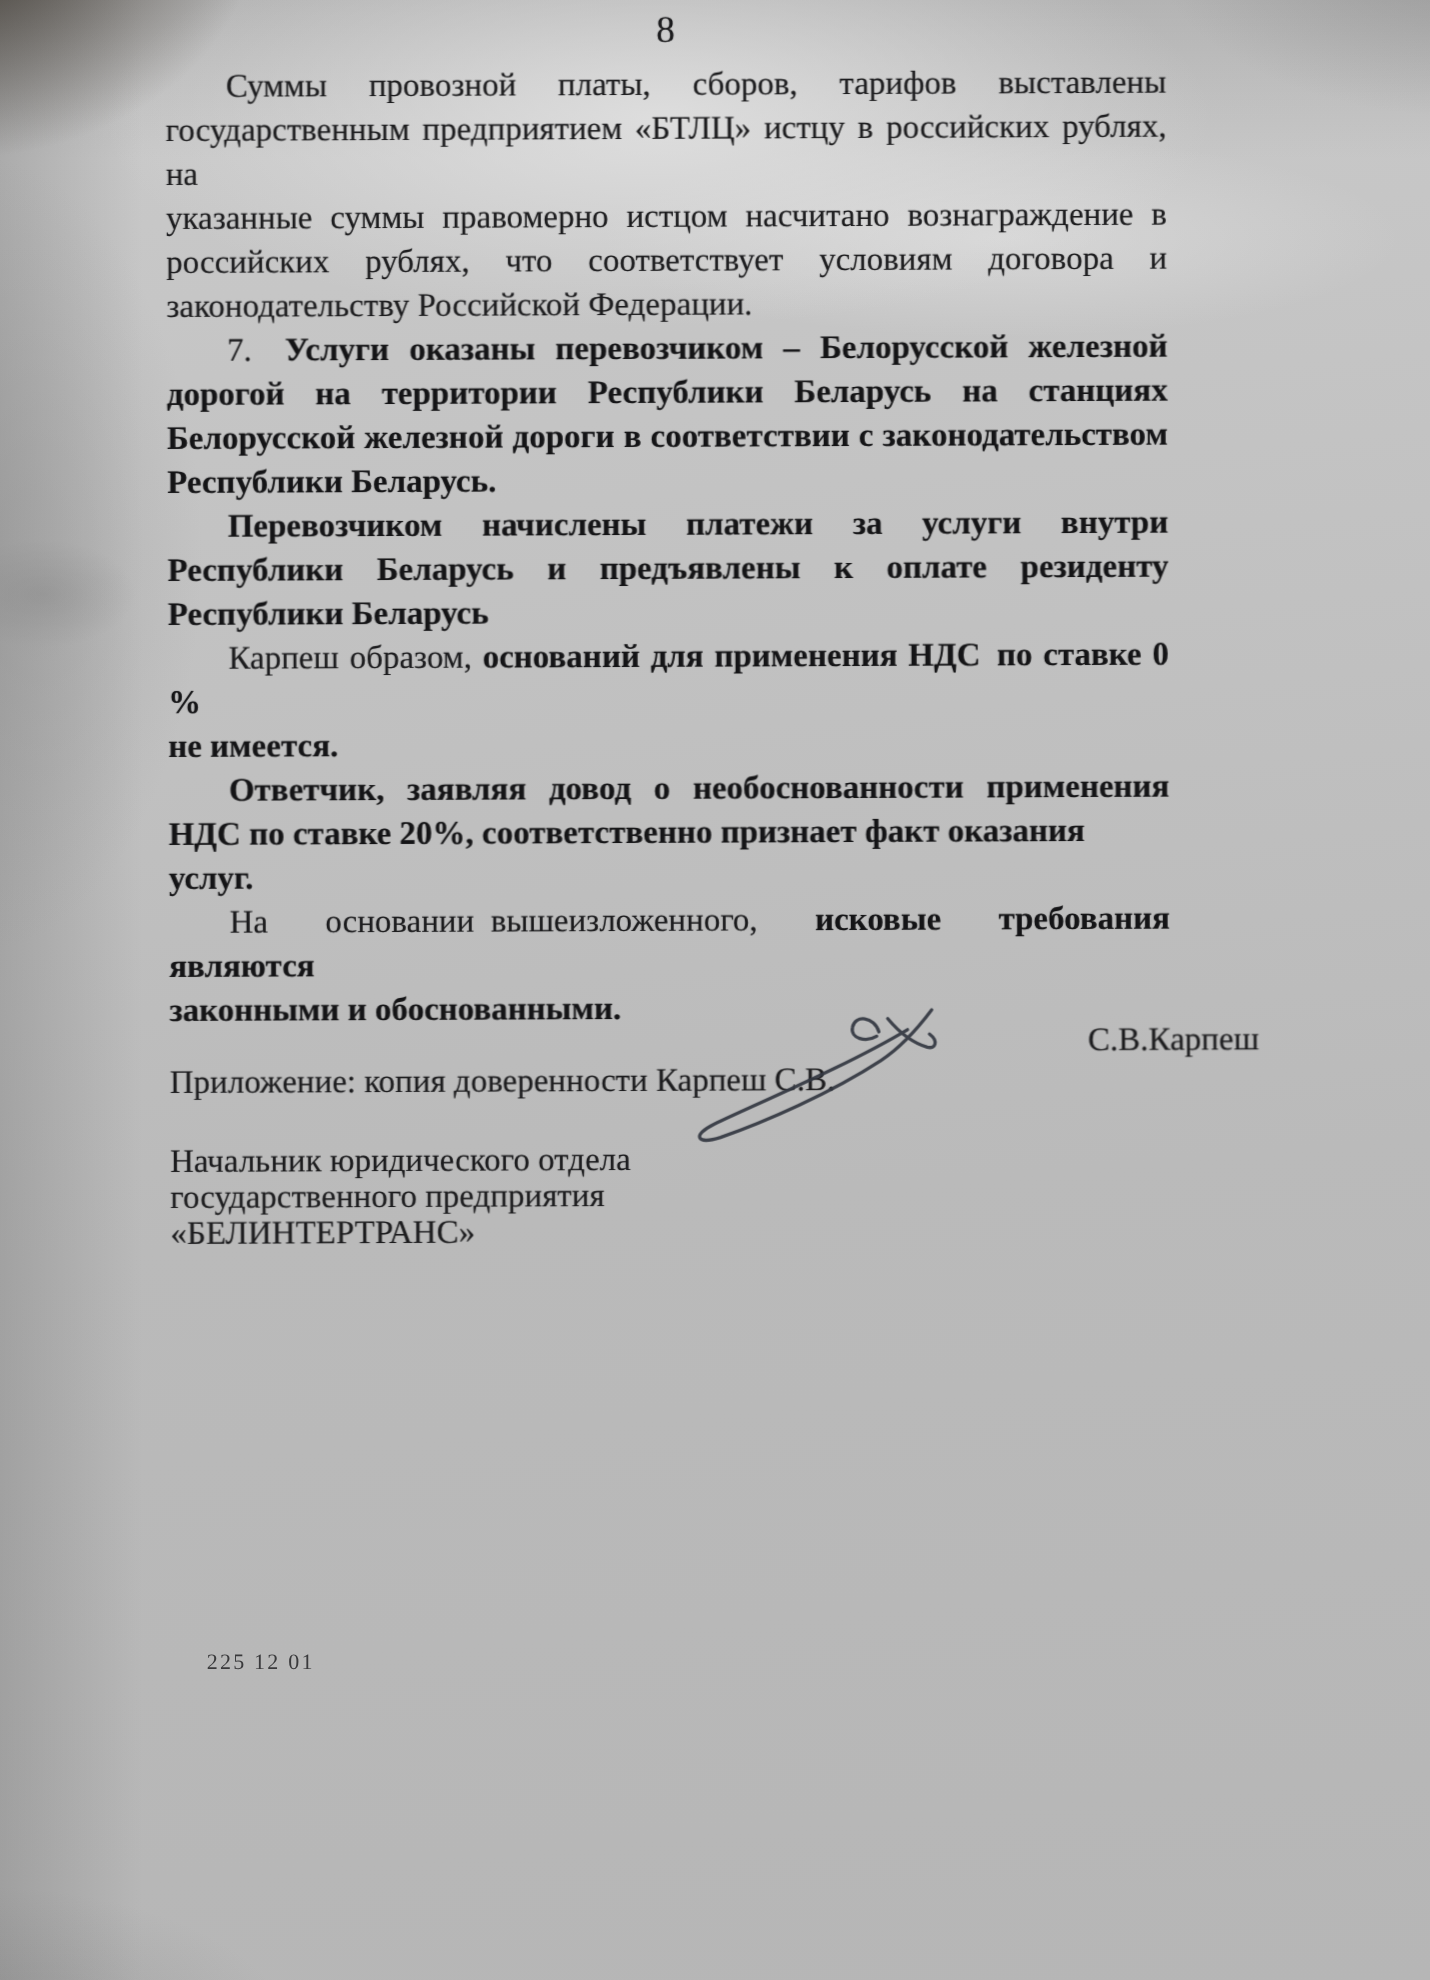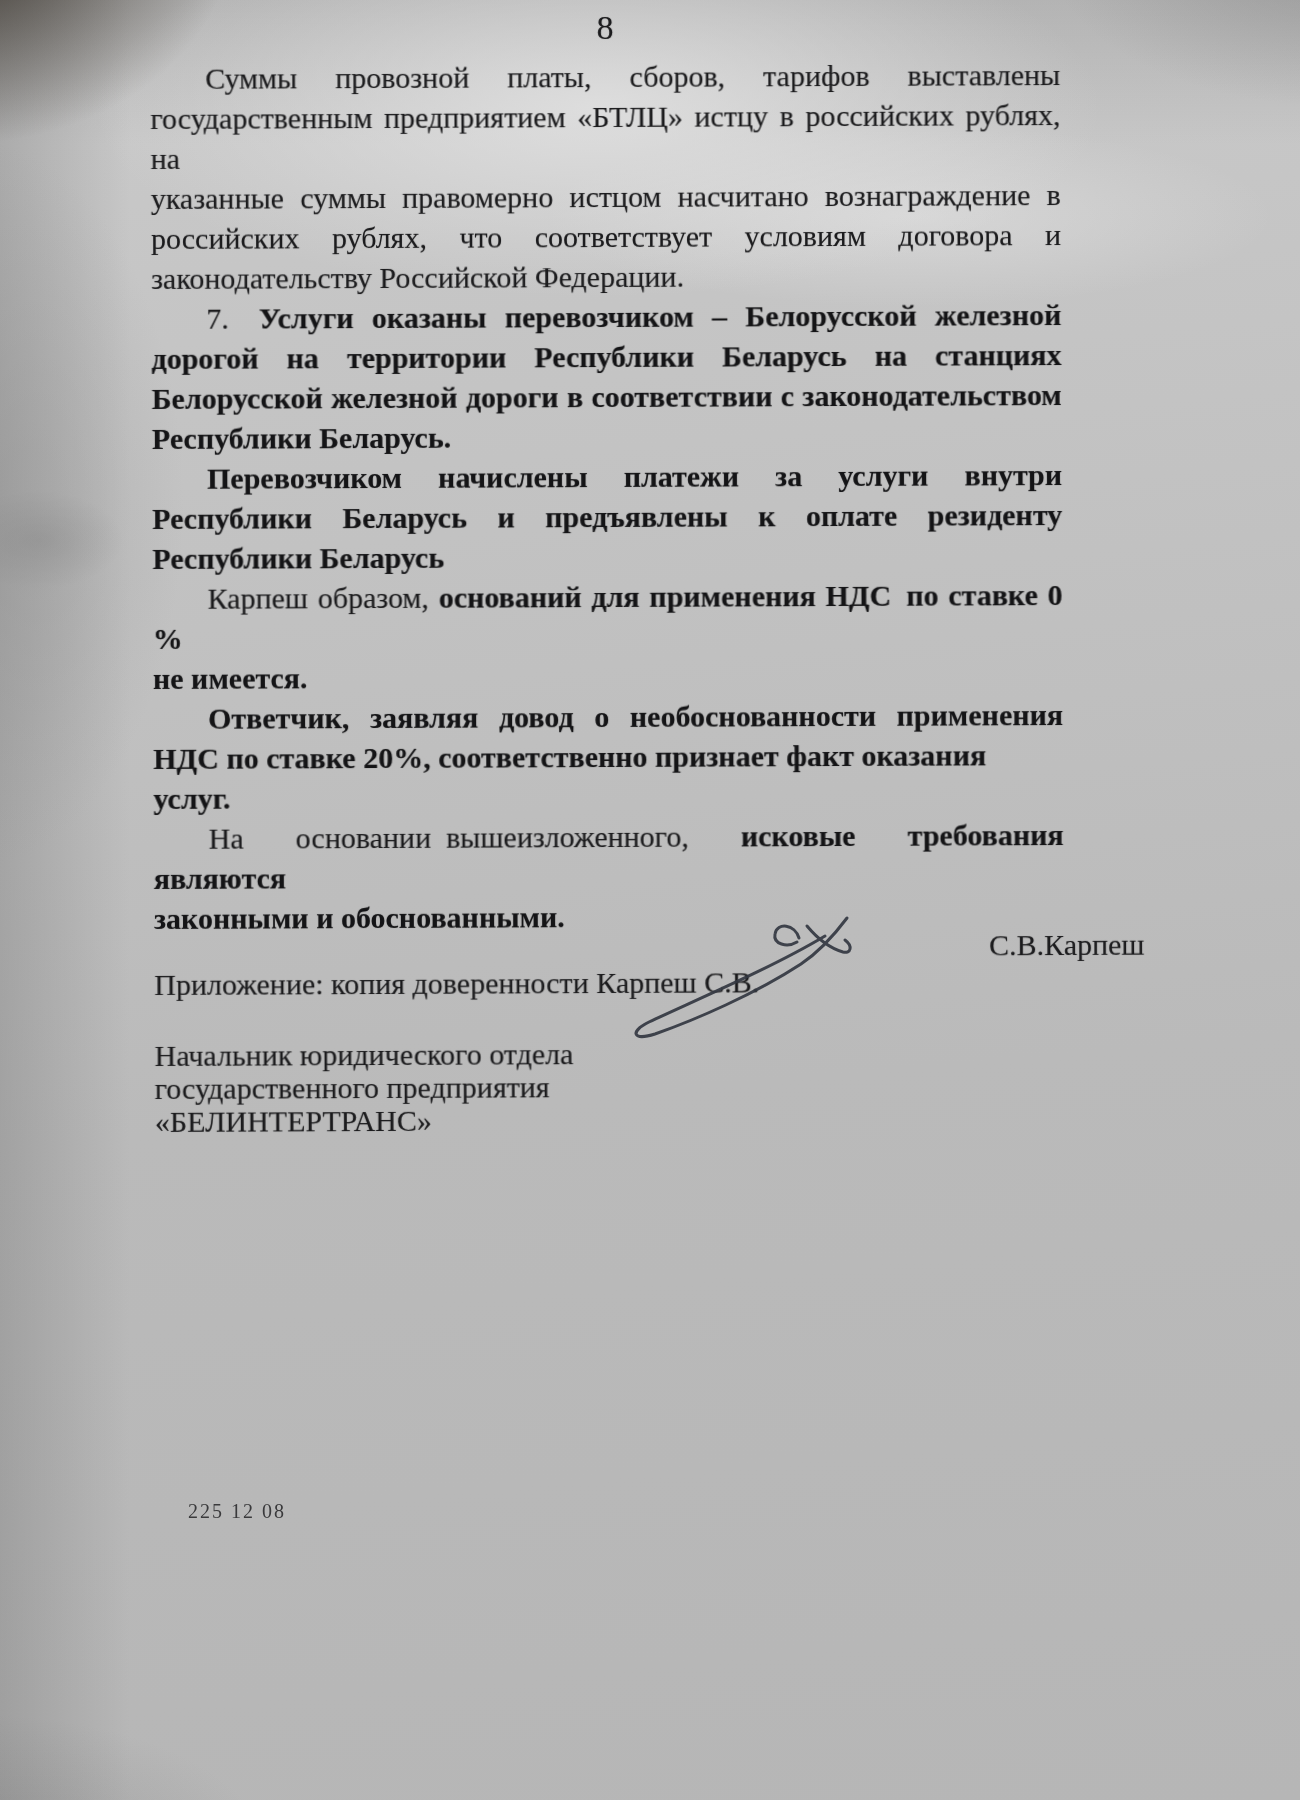--- a/index.html
+++ b/index.html
@@ -115,15 +115,15 @@
   <div class="sig">
     <svg viewBox="0 0 260 148" xmlns="http://www.w3.org/2000/svg">
       <g fill="none" stroke="#333842" stroke-width="3" stroke-linecap="round" opacity="0.92">
         <path d="M 184 40 C 180 26, 162 24, 160 36 C 158 46, 172 50, 182 44"></path>
         <path d="M 192 28 C 202 40, 214 50, 228 54 C 236 56, 238 48, 230 42"></path>
         <path d="M 232 20 C 220 36, 204 54, 186 66 C 140 96, 80 122, 40 136 C 18 143, 14 134, 34 124 C 90 98, 160 68, 210 38"></path>
       </g>
     </svg>
   </div>
 
-  <div class="footer-code">225 12 08</div>
+  <div class="footer-code">225 12 01</div>
 
 </div>
 
 </body></html>

